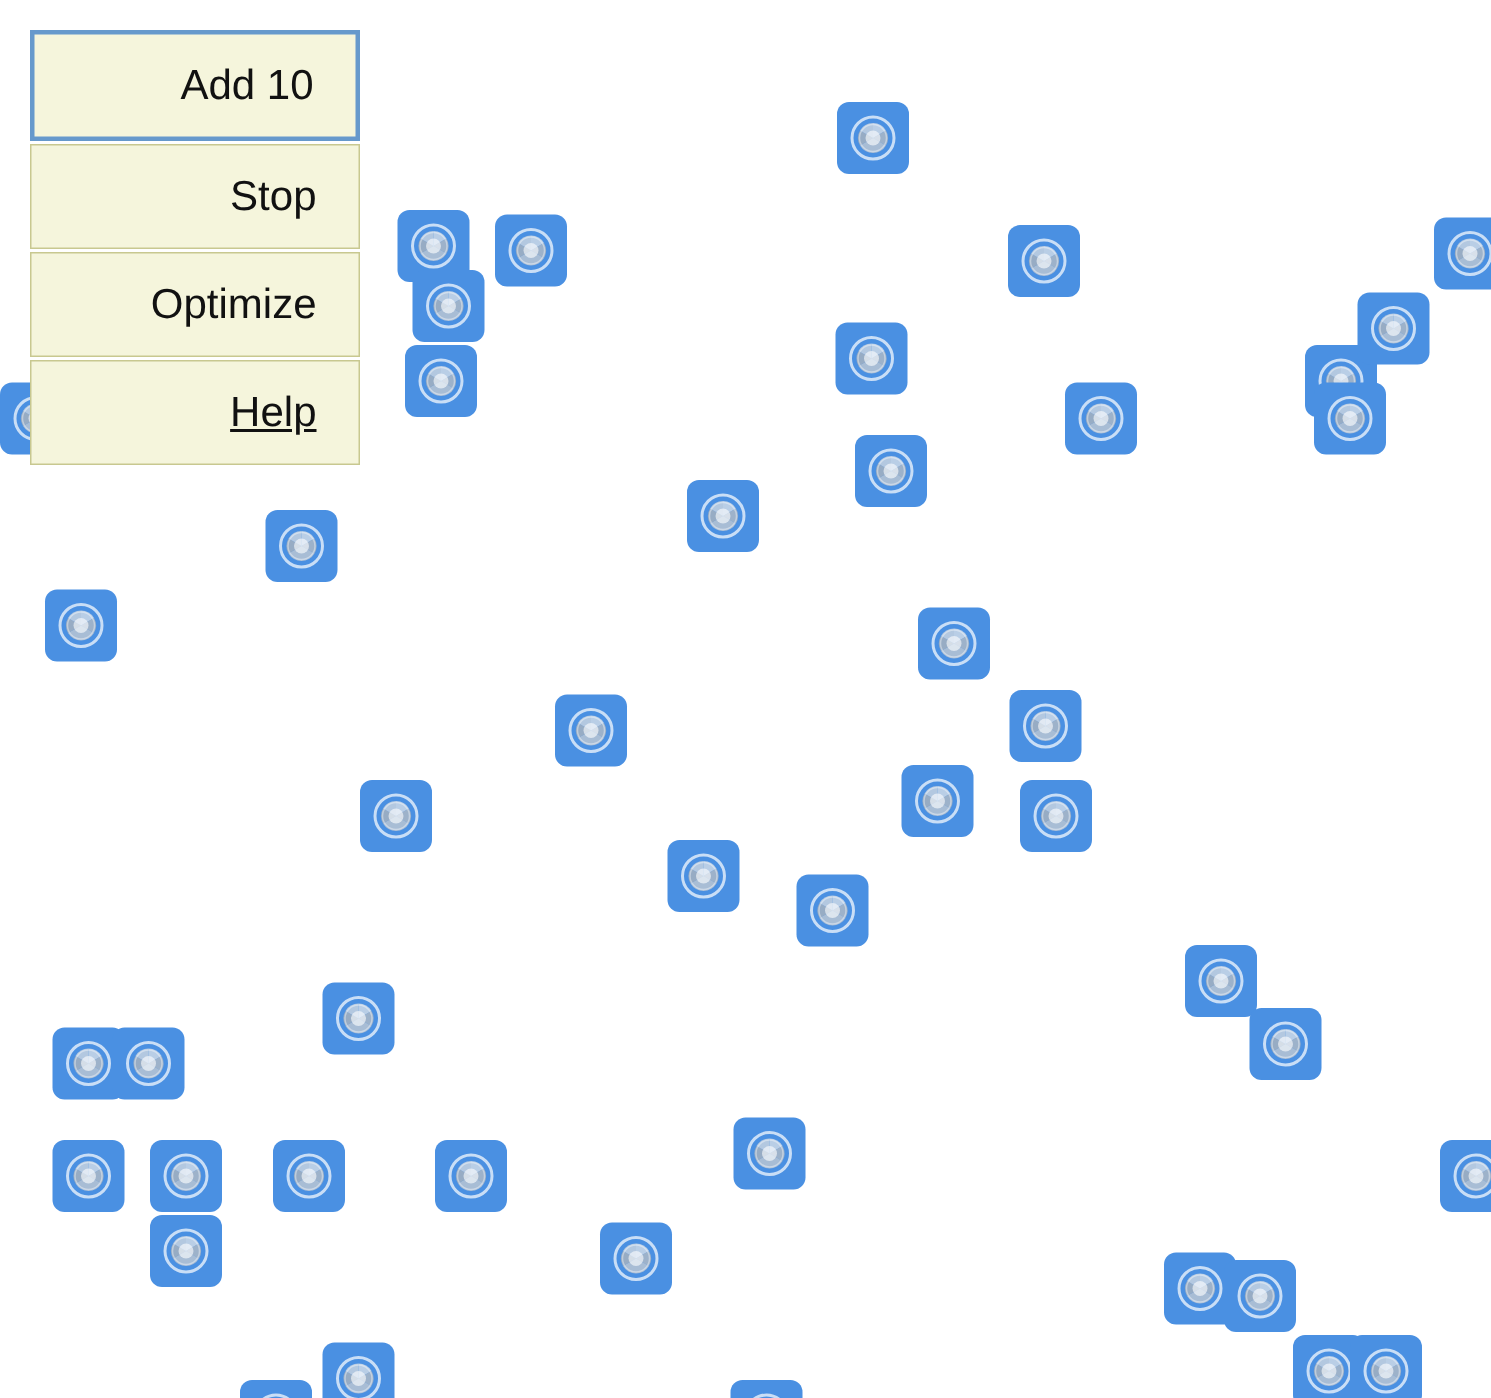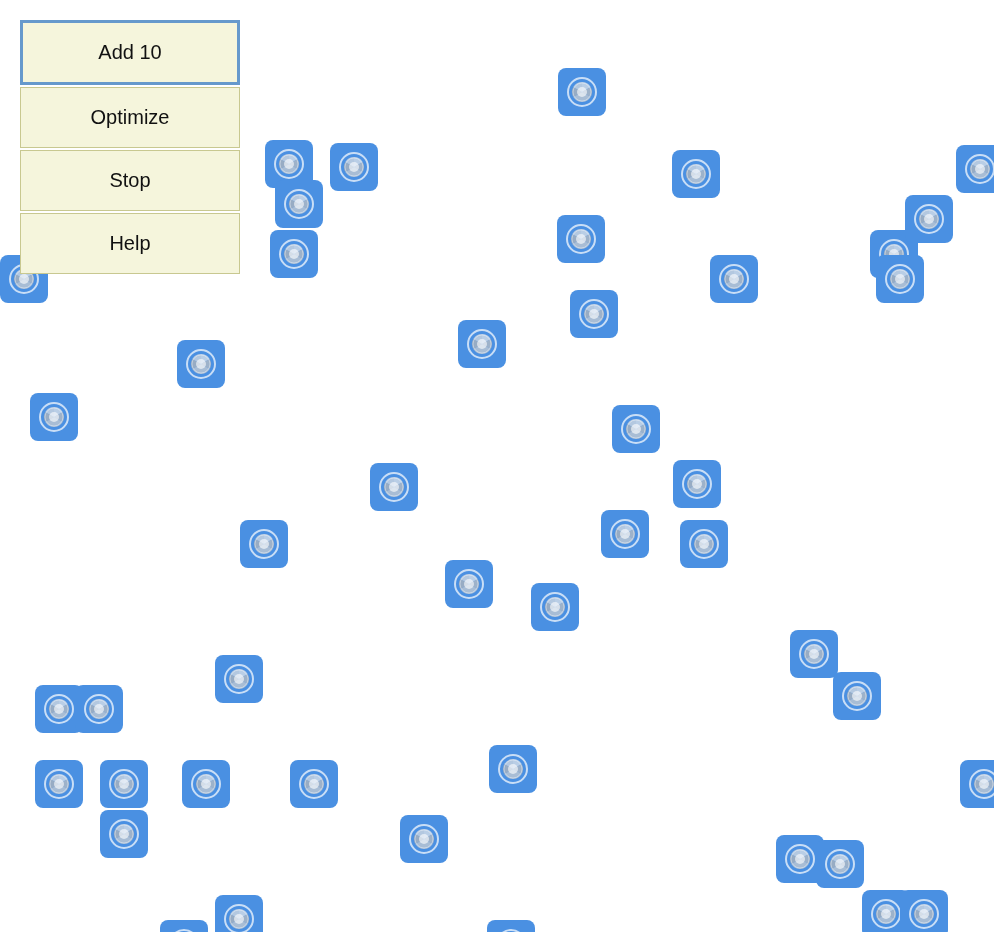--- a/index.html
+++ b/index.html
@@ -18,36 +18,37 @@
       top: 20px;
       display: flex;
       flex-direction: column;
       gap: 0px;
       z-index: 10;
     }
 
     .action-btn {
       background: #f5f5dc;
       border: 1.5px solid #c8c890;
-      padding: 18px 44px;
-      font-size: 20px;
+      padding: 18px 28px;
+      font-size: 28px;
       font-weight: normal;
       cursor: pointer;
-      text-align: center;
+      text-align: right;
       min-width: 220px;
       color: #111;
       margin-bottom: 2px;
     }
 
     .action-btn.selected {
       border: 3px solid #6699cc;
       background: #f5f5dc;
     }
 
     .action-btn.help-btn {
+      text-decoration: underline;
     }
 
     
     .chrome-icon {
       position: absolute;
       width: 48px;
       height: 48px;
       background: #4a90e2;
       border-radius: 8px;
       display: flex;
@@ -58,22 +59,22 @@
     .chrome-icon svg {
       width: 36px;
       height: 36px;
     }
   </style>
 </head>
 <body>
 
 <div class="btn-panel">
   <button class="action-btn selected">Add 10</button>
+  <button class="action-btn">Stop</button>
   <button class="action-btn">Optimize</button>
-  <button class="action-btn">Stop</button>
   <button class="action-btn help-btn">Help</button>
 </div>
 
 <div id="icons-container">
     <div class="chrome-icon" style="left: 265px; top: 140px;">
       <svg viewBox="0 0 36 36" fill="none" xmlns="http://www.w3.org/2000/svg">
 
         <circle cx="18" cy="18" r="14" stroke="white" stroke-width="2" fill="none" opacity="0.7"></circle>
 
         <path d="M18 8 A10 10 0 0 1 26.66 13 L18 18 Z" fill="#e8e8e8" opacity="0.7"></path>

